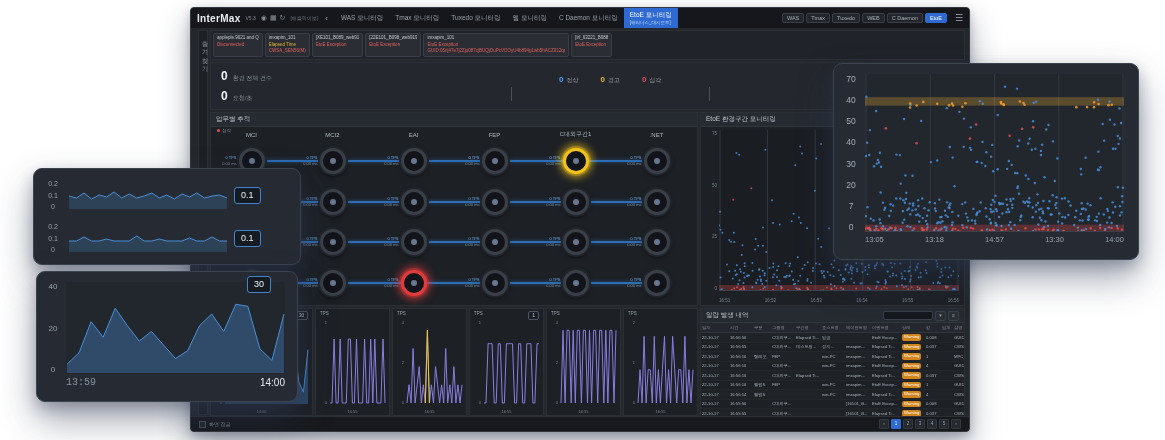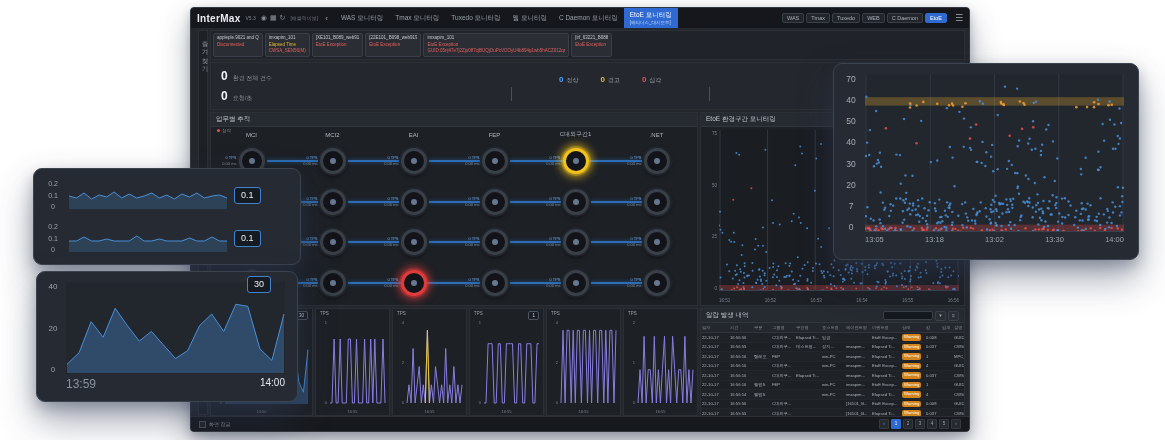--- a/index.html
+++ b/index.html
@@ -109,21 +109,21 @@
   .mini-row .vticks{width:18px;font-size:7px;color:#99a1ab;height:30px;}
   .mini-chart{width:160px;height:30px;position:relative;}
   .pill{background:#161b22;border:1px solid #3f83d1;border-radius:3px;color:#e9edf2;padding:0 6px;font-size:9px;line-height:15px;white-space:nowrap;}
 
   .o-area{left:36px;top:271px;width:262px;height:131px;padding:10px 12px 4px 8px;}
   .area-body{display:flex;gap:5px;height:92px;}
   .o-area .vticks{width:16px;font-size:8px;color:#99a1ab;height:92px;}
   .area-chart{flex:1;height:92px;position:relative;background:#22262d;}
   .area-badge{position:absolute;top:4px;right:26px;}
   .area-x{display:flex;justify-content:space-between;margin-left:21px;margin-top:3px;}
-  .area-x .x-start{font-size:12px;color:#8a93a0;}
+  .area-x .x-start{font-size:10px;color:#8a93a0;font-family:Liberation Mono, monospace;}
   .area-x .x-end{font-size:10px;color:#e4e9f0;}
 
   .o-scatter{left:833px;top:63px;width:306px;height:197px;padding:10px 14px 4px 8px;}
   .osc-body{display:flex;gap:5px;height:158px;}
   .o-scatter .vticks{width:18px;font-size:8.5px;color:#a7aeb9;height:158px;}
   .osc-chart{flex:1;height:158px;position:relative;background:#22262d;}
   .osc-x{display:flex;justify-content:space-between;margin-left:23px;margin-top:3px;font-size:7.5px;color:#9aa3ad;}
 </style>
 </head>
 <body>
@@ -1483,19 +1483,19 @@
             <circle cx="104.97533445898443" cy="64.5957157390813" r="1.3" fill="#e05252" opacity="0.85"></circle>
             <circle cx="111.11910257162526" cy="50.48021201218168" r="1.3" fill="#e05252" opacity="0.85"></circle>
             <circle cx="20.87198774353601" cy="54.34306577062854" r="1.3" fill="#e05252" opacity="0.85"></circle>
             <circle cx="168.2412484548986" cy="53.35613956036667" r="1.3" fill="#e05252" opacity="0.85"></circle>
             <line x1="0" y1="157.5" x2="259" y2="157.5" stroke="#3a414b"></line>
           </svg></div>
     </div>
     <div class="osc-x">
         <span>13:05</span>
         <span>13:18</span>
-        <span>13:02</span>
+        <span>14:57</span>
         <span>13:30</span>
         <span>14:00</span>
       </div>
   </div>
 
 </div>
 
 </body></html>

